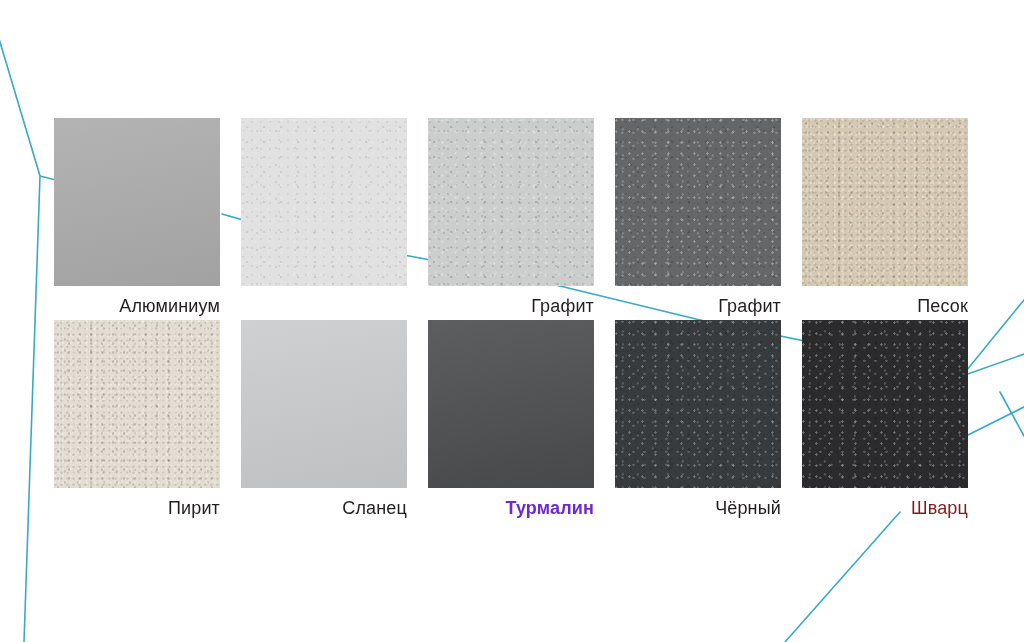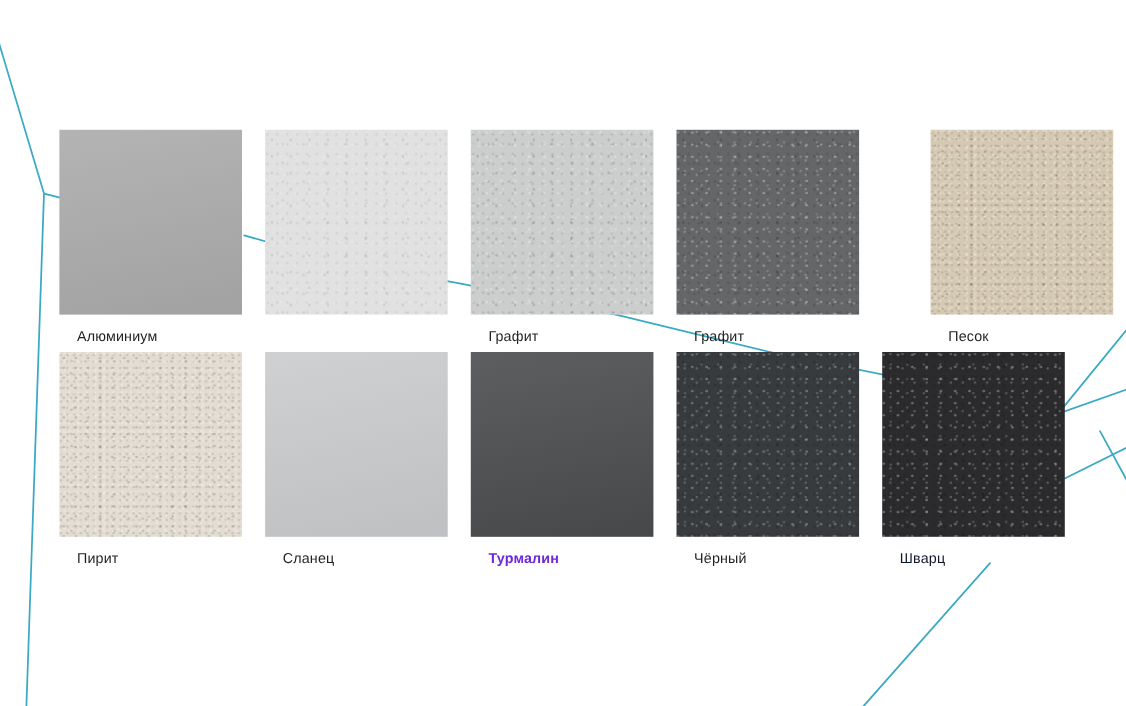--- a/index.html
+++ b/index.html
@@ -40,23 +40,23 @@
   .chip.tex-coarse::after{opacity:1;}
   .chip.tex-sand::after{opacity:1;background-size:8px 7px,11px 9px,7px 8px,13px 11px,9px 8px,6px 6px;}
   .chip.tex-smooth::after{opacity:0;}
   .chip.grad::before{
     content:"";position:absolute;inset:0;
     background:linear-gradient(168deg, rgba(255,255,255,.10) 0%, rgba(0,0,0,.055) 100%);
   }
 
   .label{
     position:absolute;
-    width:166px;left:16px;
-    text-align:left;
-    font-size:13px;
+    width:166px;left:0;
+    text-align:right;
+    font-size:18px;
     line-height:20px;
     color:#231f20;
     letter-spacing:.15px;
     white-space:nowrap;
   }
 </style>
 </head>
 <body>
 
 <div id="stage">
@@ -85,21 +85,21 @@
         <div class="chip tex-fine" title="Арктик" style="width: 166px; height: 168px; background: rgb(225, 225, 225);"></div>
       </div>
       <div class="cell" style="left: 428px; top: 118px; width: 166px; height: 200px;">
         <div class="chip tex-med" title="Базальт" style="width: 166px; height: 168px; background: rgb(203, 206, 204);"></div>
         <div class="label" style="top: 178px; color: rgb(35, 31, 32);">Графит</div>
       </div>
       <div class="cell" style="left: 615px; top: 118px; width: 136px; height: 200px; text-decoration: underline;">
         <div class="chip tex-coarse" title="Графит" style="width: 166px; height: 168px; background: rgb(100, 102, 104);"></div>
         <div class="label" style="top: 178px; color: rgb(35, 31, 32);">Графит</div>
       </div>
-      <div class="cell" style="left: 802px; top: 118px; width: 166px; height: 200px; margin-left: 44px;">
+      <div class="cell" style="left: 802px; top: 118px; width: 166px; height: 200px;">
         <div class="chip tex-sand" title="Песок" style="width: 166px; height: 168px; background: rgb(213, 201, 179);"></div>
         <div class="label" style="top: 178px; color: rgb(35, 31, 32);">Песок</div>
       </div>
       <div class="cell" style="left: 54px; top: 320px; width: 166px; height: 200px;">
         <div class="chip tex-sand" title="Пирит" style="width: 166px; height: 168px; background: rgb(226, 220, 209);"></div>
         <div class="label" style="top: 178px; color: rgb(35, 31, 32);">Пирит</div>
       </div>
       <div class="cell" style="left: 241px; top: 320px; width: 166px; height: 200px;">
         <div class="chip tex-smooth grad" title="Сланец" style="width: 166px; height: 168px; background: rgb(201, 203, 205);"></div>
         <div class="label" style="top: 178px; color: rgb(35, 31, 32);">Сланец</div>
@@ -107,17 +107,17 @@
       <div class="cell" style="left: 428px; top: 320px; width: 166px; height: 200px;">
         <div class="chip tex-smooth grad" title="Турмалин" style="width: 166px; height: 168px; background: rgb(74, 76, 78);"></div>
         <div class="label" style="top: 178px; color: #6d28d9; font-weight: bold;">Турмалин</div>
       </div>
       <div class="cell" style="left: 615px; top: 320px; width: 166px; height: 200px;">
         <div class="chip tex-med" title="Чёрный" style="width: 166px; height: 168px; background: rgb(55, 59, 62);"></div>
         <div class="label" style="top: 178px; color: rgb(35, 31, 32);">Чёрный</div>
       </div>
       <div class="cell" style="left: 802px; top: 320px; width: 166px; height: 200px;">
         <div class="chip tex-coarse" title="Шварц" style="width: 166px; height: 168px; background: rgb(43, 43, 45);"></div>
-        <div class="label" style="top: 178px; color: #0f172a;">Шварц</div>
+        <div class="label" style="top: 178px; color: #7f1d1d;">Шварц</div>
       </div>
     </div>
 
 </div>
 
 </body></html>

